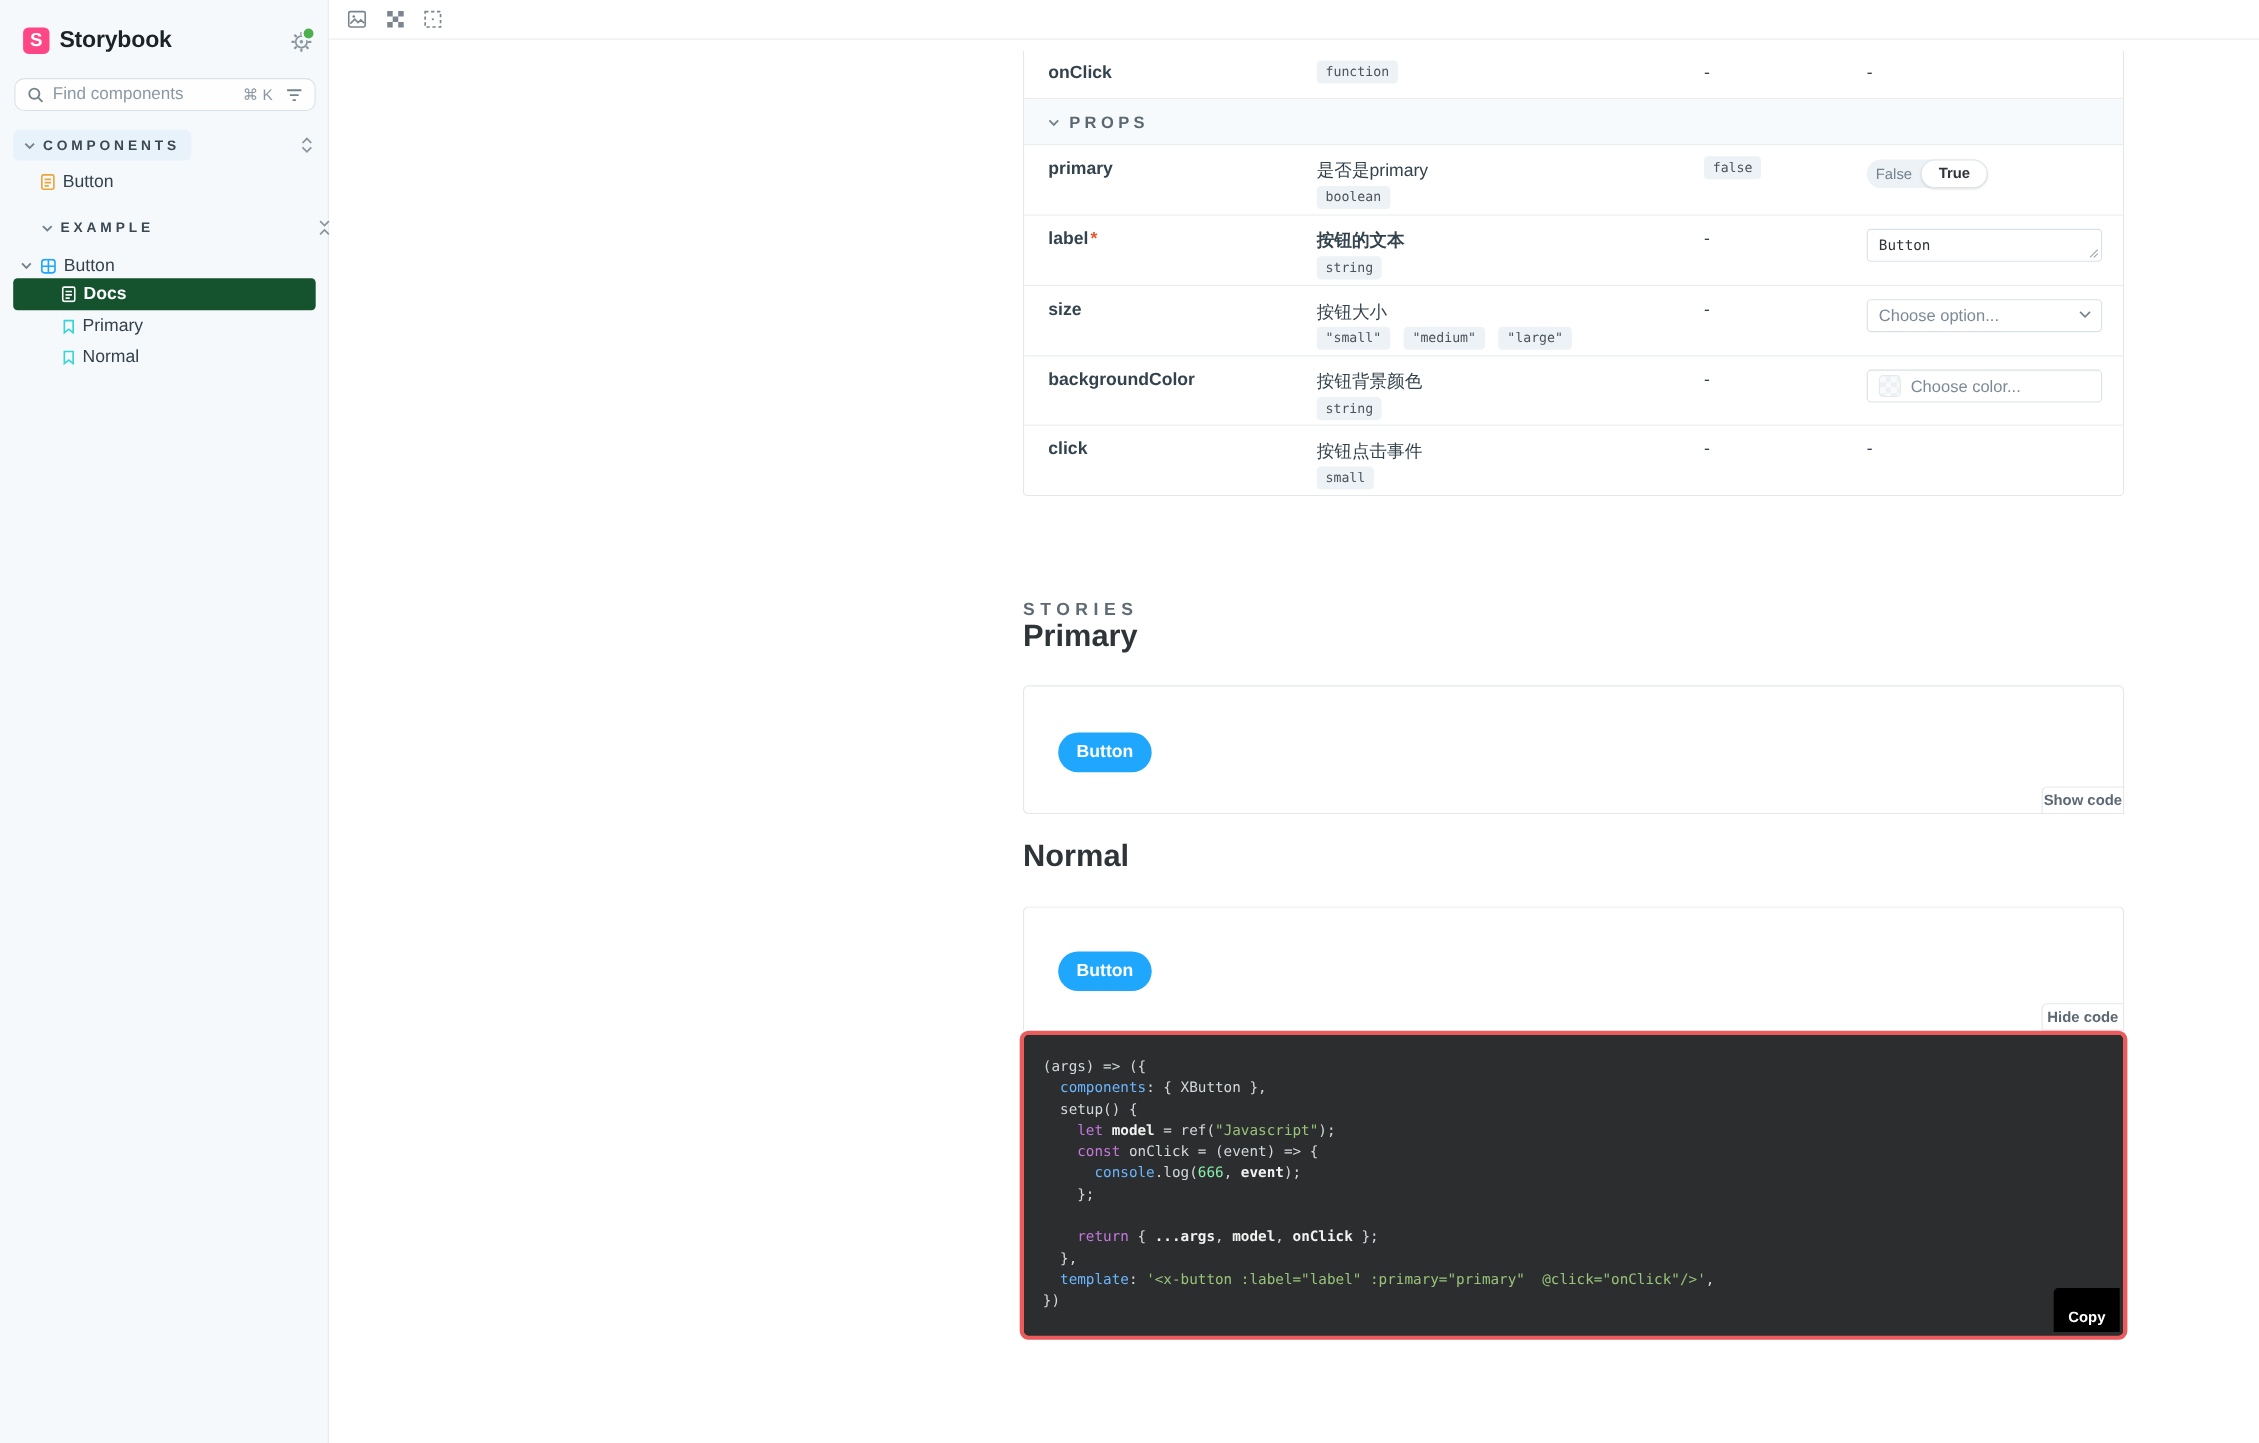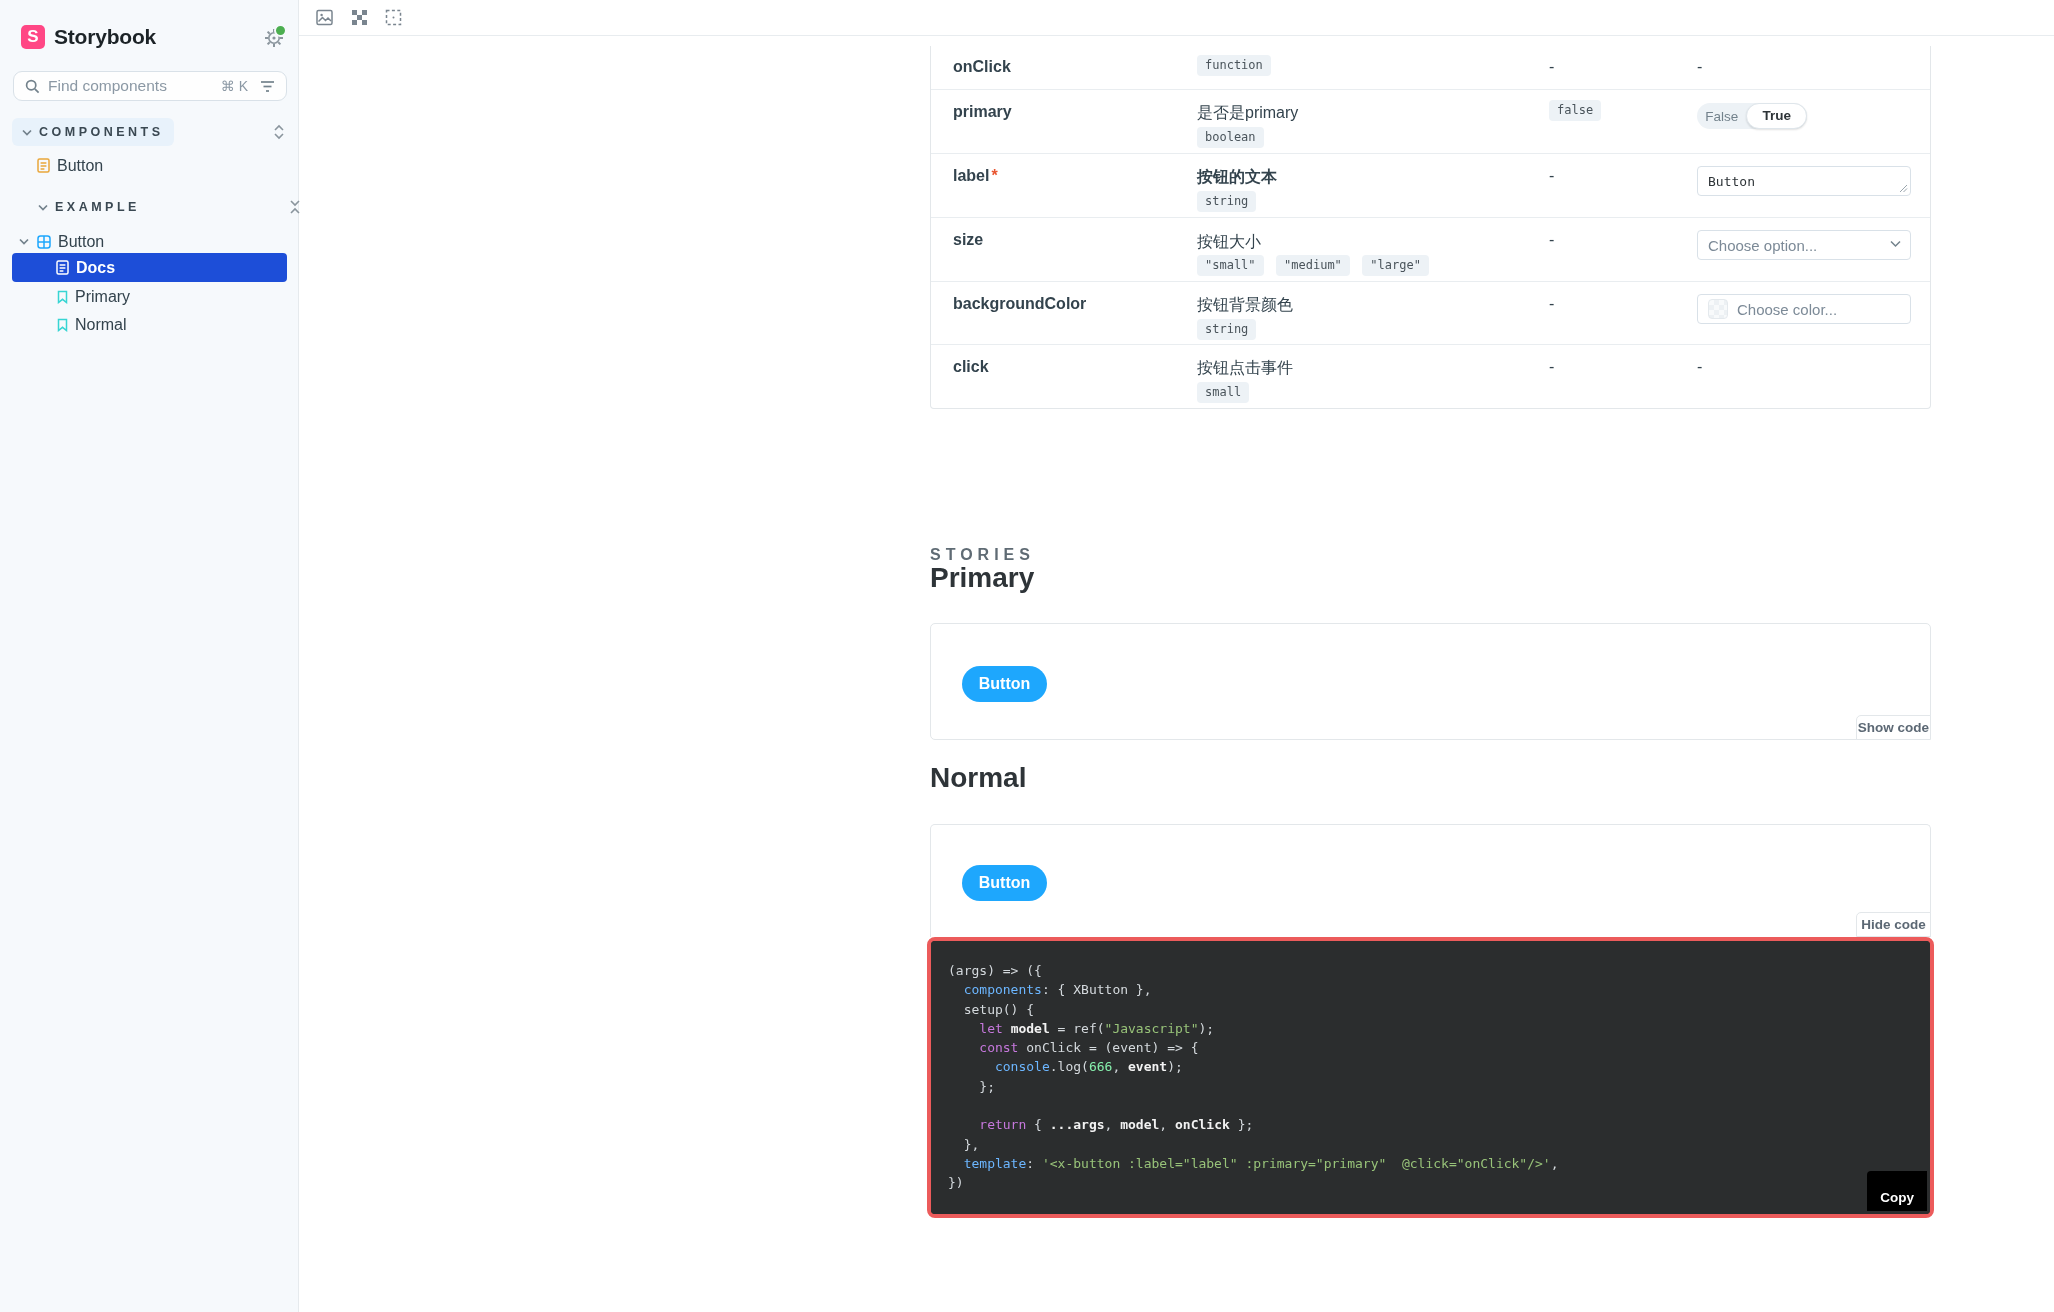--- a/index.html
+++ b/index.html
@@ -22,21 +22,21 @@
   .search .kbd{color:#8B98A4;font-size:14px;margin-right:12px;white-space:nowrap;}
 
   .shead{position:absolute;left:0;width:299px;height:28px;display:flex;align-items:center;}
   .shead .pill{display:flex;align-items:center;height:28px;padding:0 10px;margin-left:12px;border-radius:6px;}
   .shead .pill.hl{background:#E8F2FB;}
   .shead .lbl{font-size:12.5px;font-weight:700;letter-spacing:3.5px;color:#3A4852;margin-left:7px;}
   .shead .rt{position:absolute;right:14px;top:5px;color:#8A959D;}
 
   .srow{position:absolute;left:0;width:299px;height:29px;display:flex;align-items:center;font-size:16px;color:#33434D;}
   .srow .txt{margin-left:7px;}
-  .srow.sel{left:12px;width:275px;background:#1d4ed8;border-radius:4px;color:#fff;font-weight:700;}
+  .srow.sel{left:12px;width:275px;background:#14532d;border-radius:4px;color:#fff;font-weight:700;}
 
   
   .topbar{position:absolute;left:299px;top:0;width:1755px;height:35px;border-bottom:1px solid #E8ECEF;background:#fff;}
   .tbi{position:absolute;top:9px;width:17px;height:17px;color:#7A858F;}
 
   
   .args-table{position:absolute;left:930px;top:46px;width:1001px;box-sizing:border-box;border:1px solid #E3E7EA;border-top:none;border-radius:0 0 4px 4px;background:#fff;}
   .trow{position:relative;box-sizing:border-box;}
   .trow + .trow{border-top:1px solid #E9EDF0;}
   .trow.header{background:#F7FAFC;height:42px;}
@@ -238,20 +238,28 @@
 
 <div class="args-table">
 
   <div class="trow" style="height:43px;">
     <span class="cell c-name" style="top:12px;">onClick</span>
     <span class="cell c-desc" style="top:9px;"><span class="chip">function</span></span>
     <span class="cell c-def dash" style="top:12px;">-</span>
     <span class="cell c-ctl dash" style="top:12px;">-</span>
   </div>
 
+  <div class="trow header">
+    <div class="ht">
+      <svg width="10" height="7" viewBox="0 0 10 7" fill="none" stroke="#73828C" stroke-width="1.7">
+          <polyline points="1,1.5 5,5.5 9,1.5"></polyline>
+        </svg>
+      <span>PROPS</span>
+    </div>
+  </div>
 
   <div class="trow" style="height:64px;">
     <span class="cell c-name" style="top:13px;">primary</span>
     <span class="cell c-desc" style="top:13px;">是否是primary</span>
     <span class="cell c-desc" style="top:37px;"><span class="chip">boolean</span></span>
     <span class="cell c-def" style="top:10px;"><span class="chip">false</span></span>
     <div class="cell c-ctl" style="top:13px;">
       <div class="toggle">
         <span class="off">False</span>
         <span class="on">True</span>

